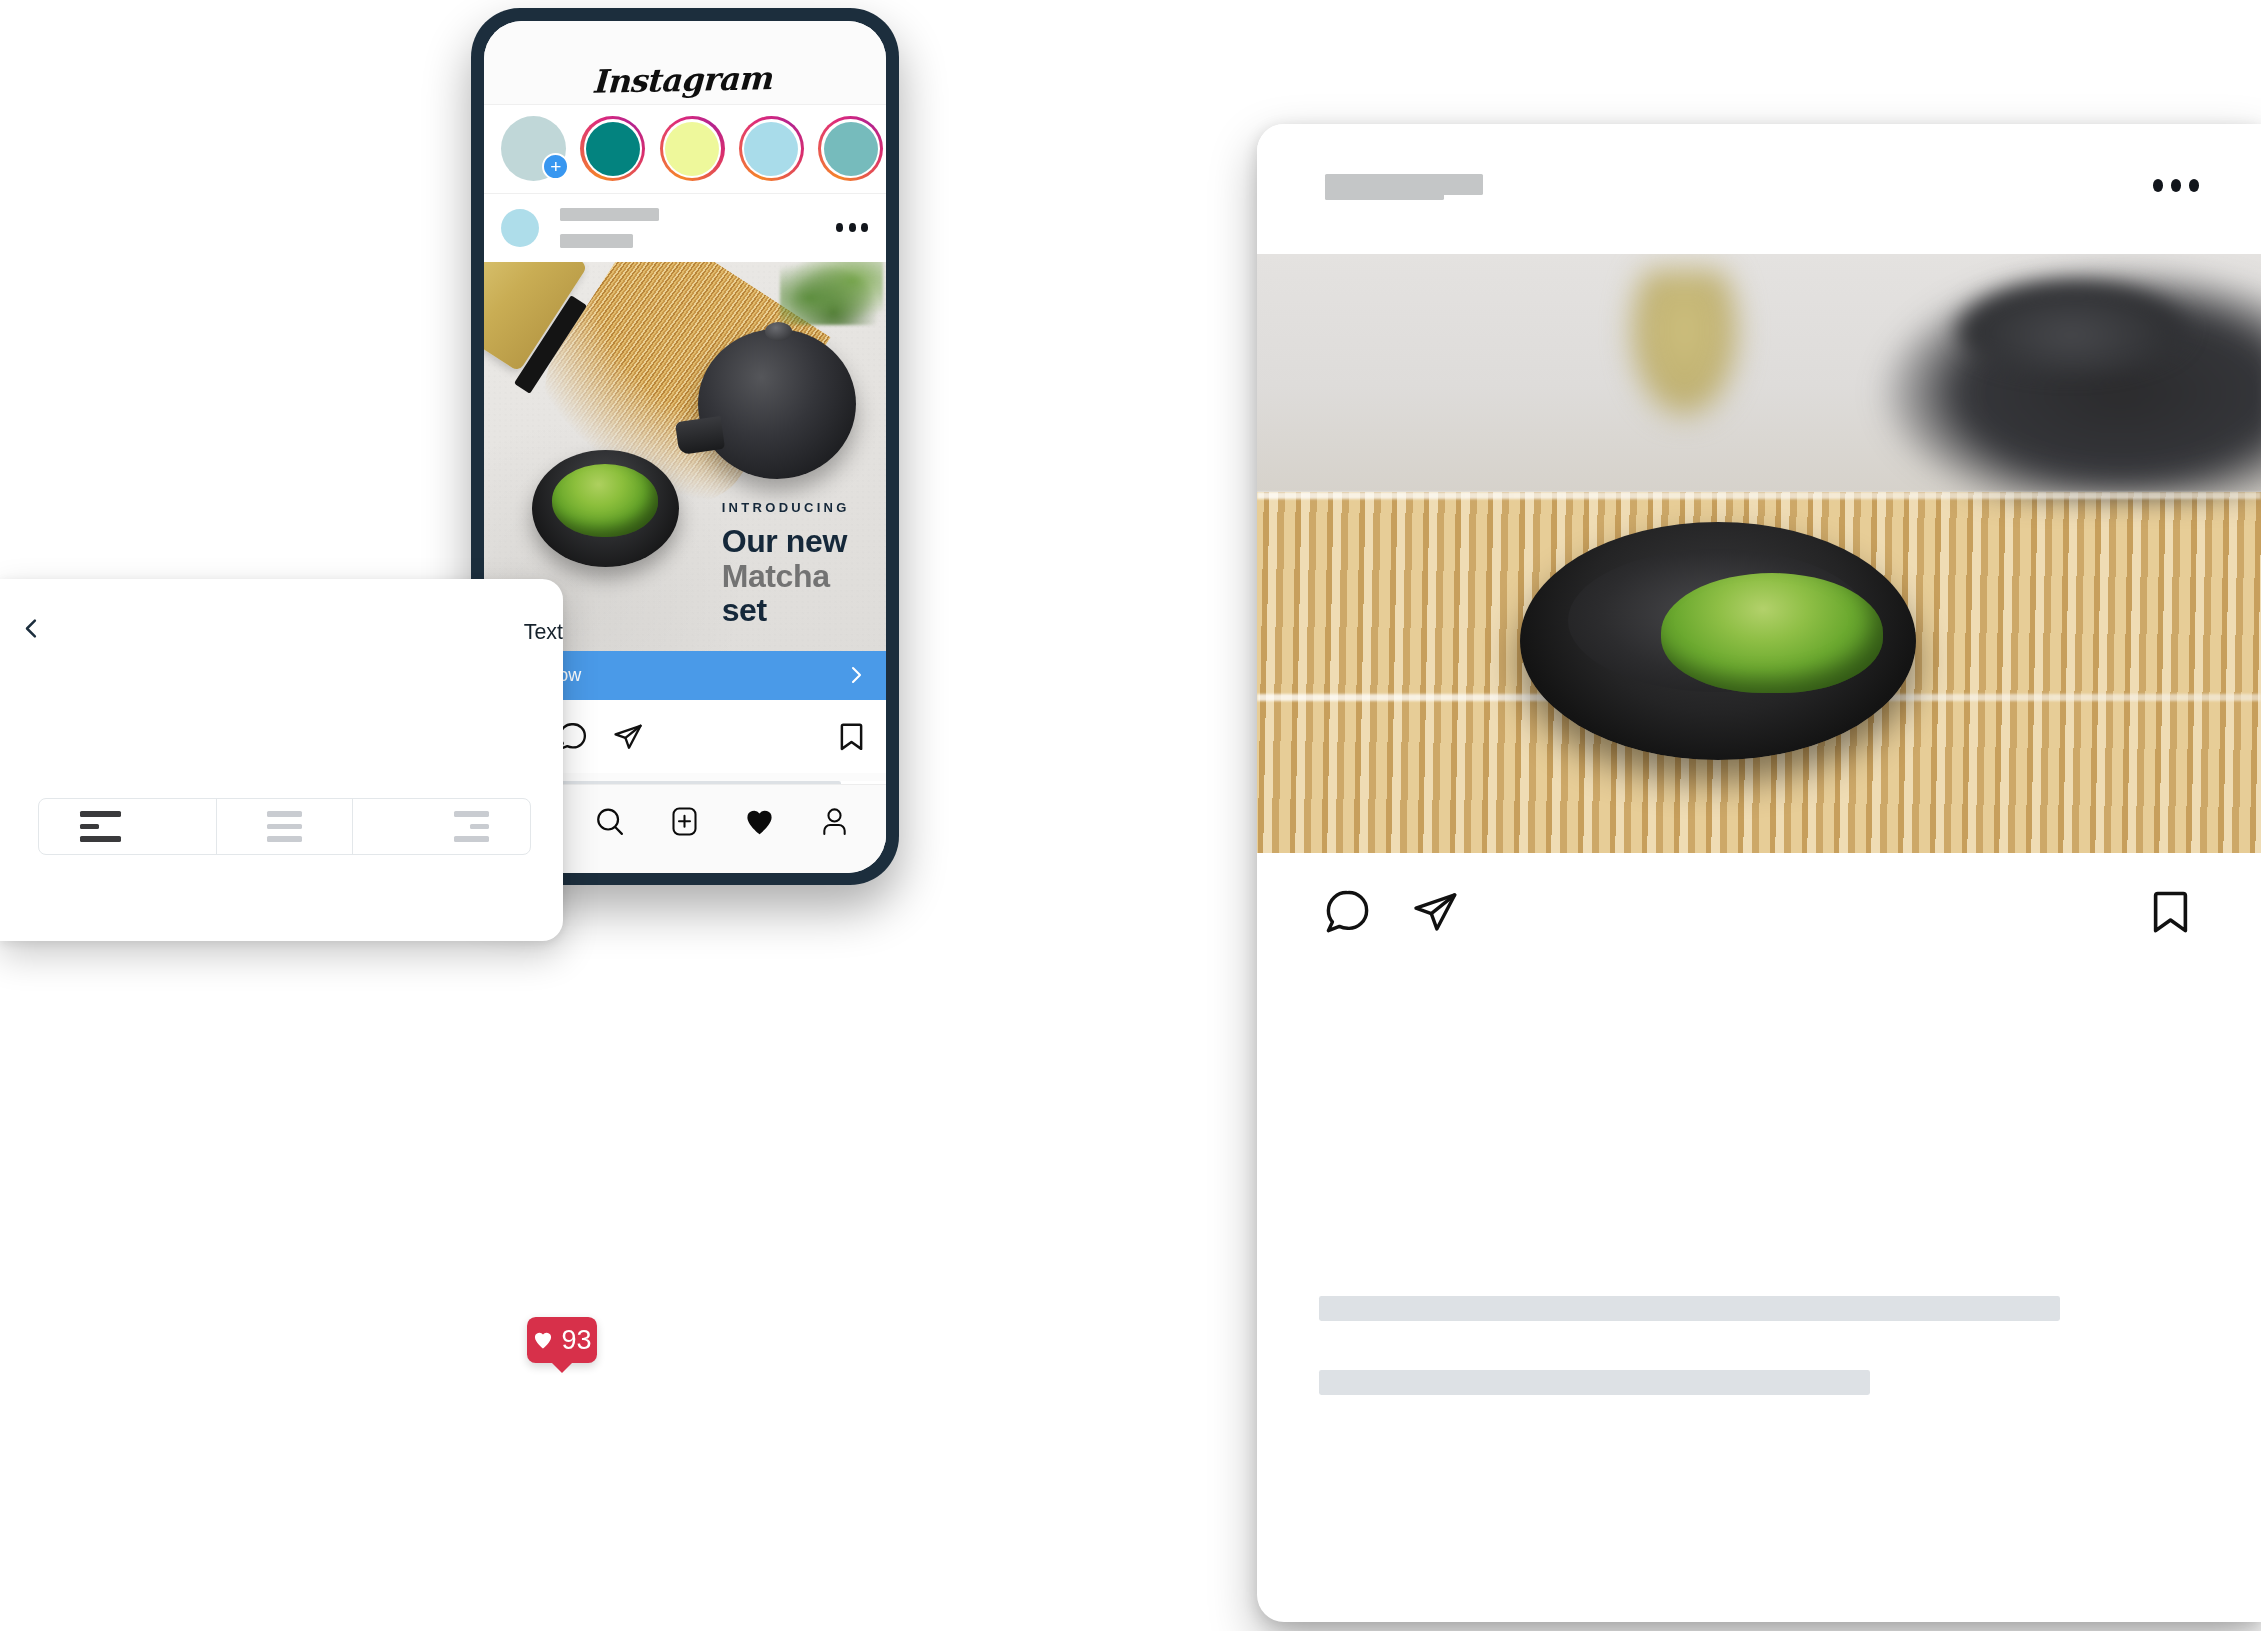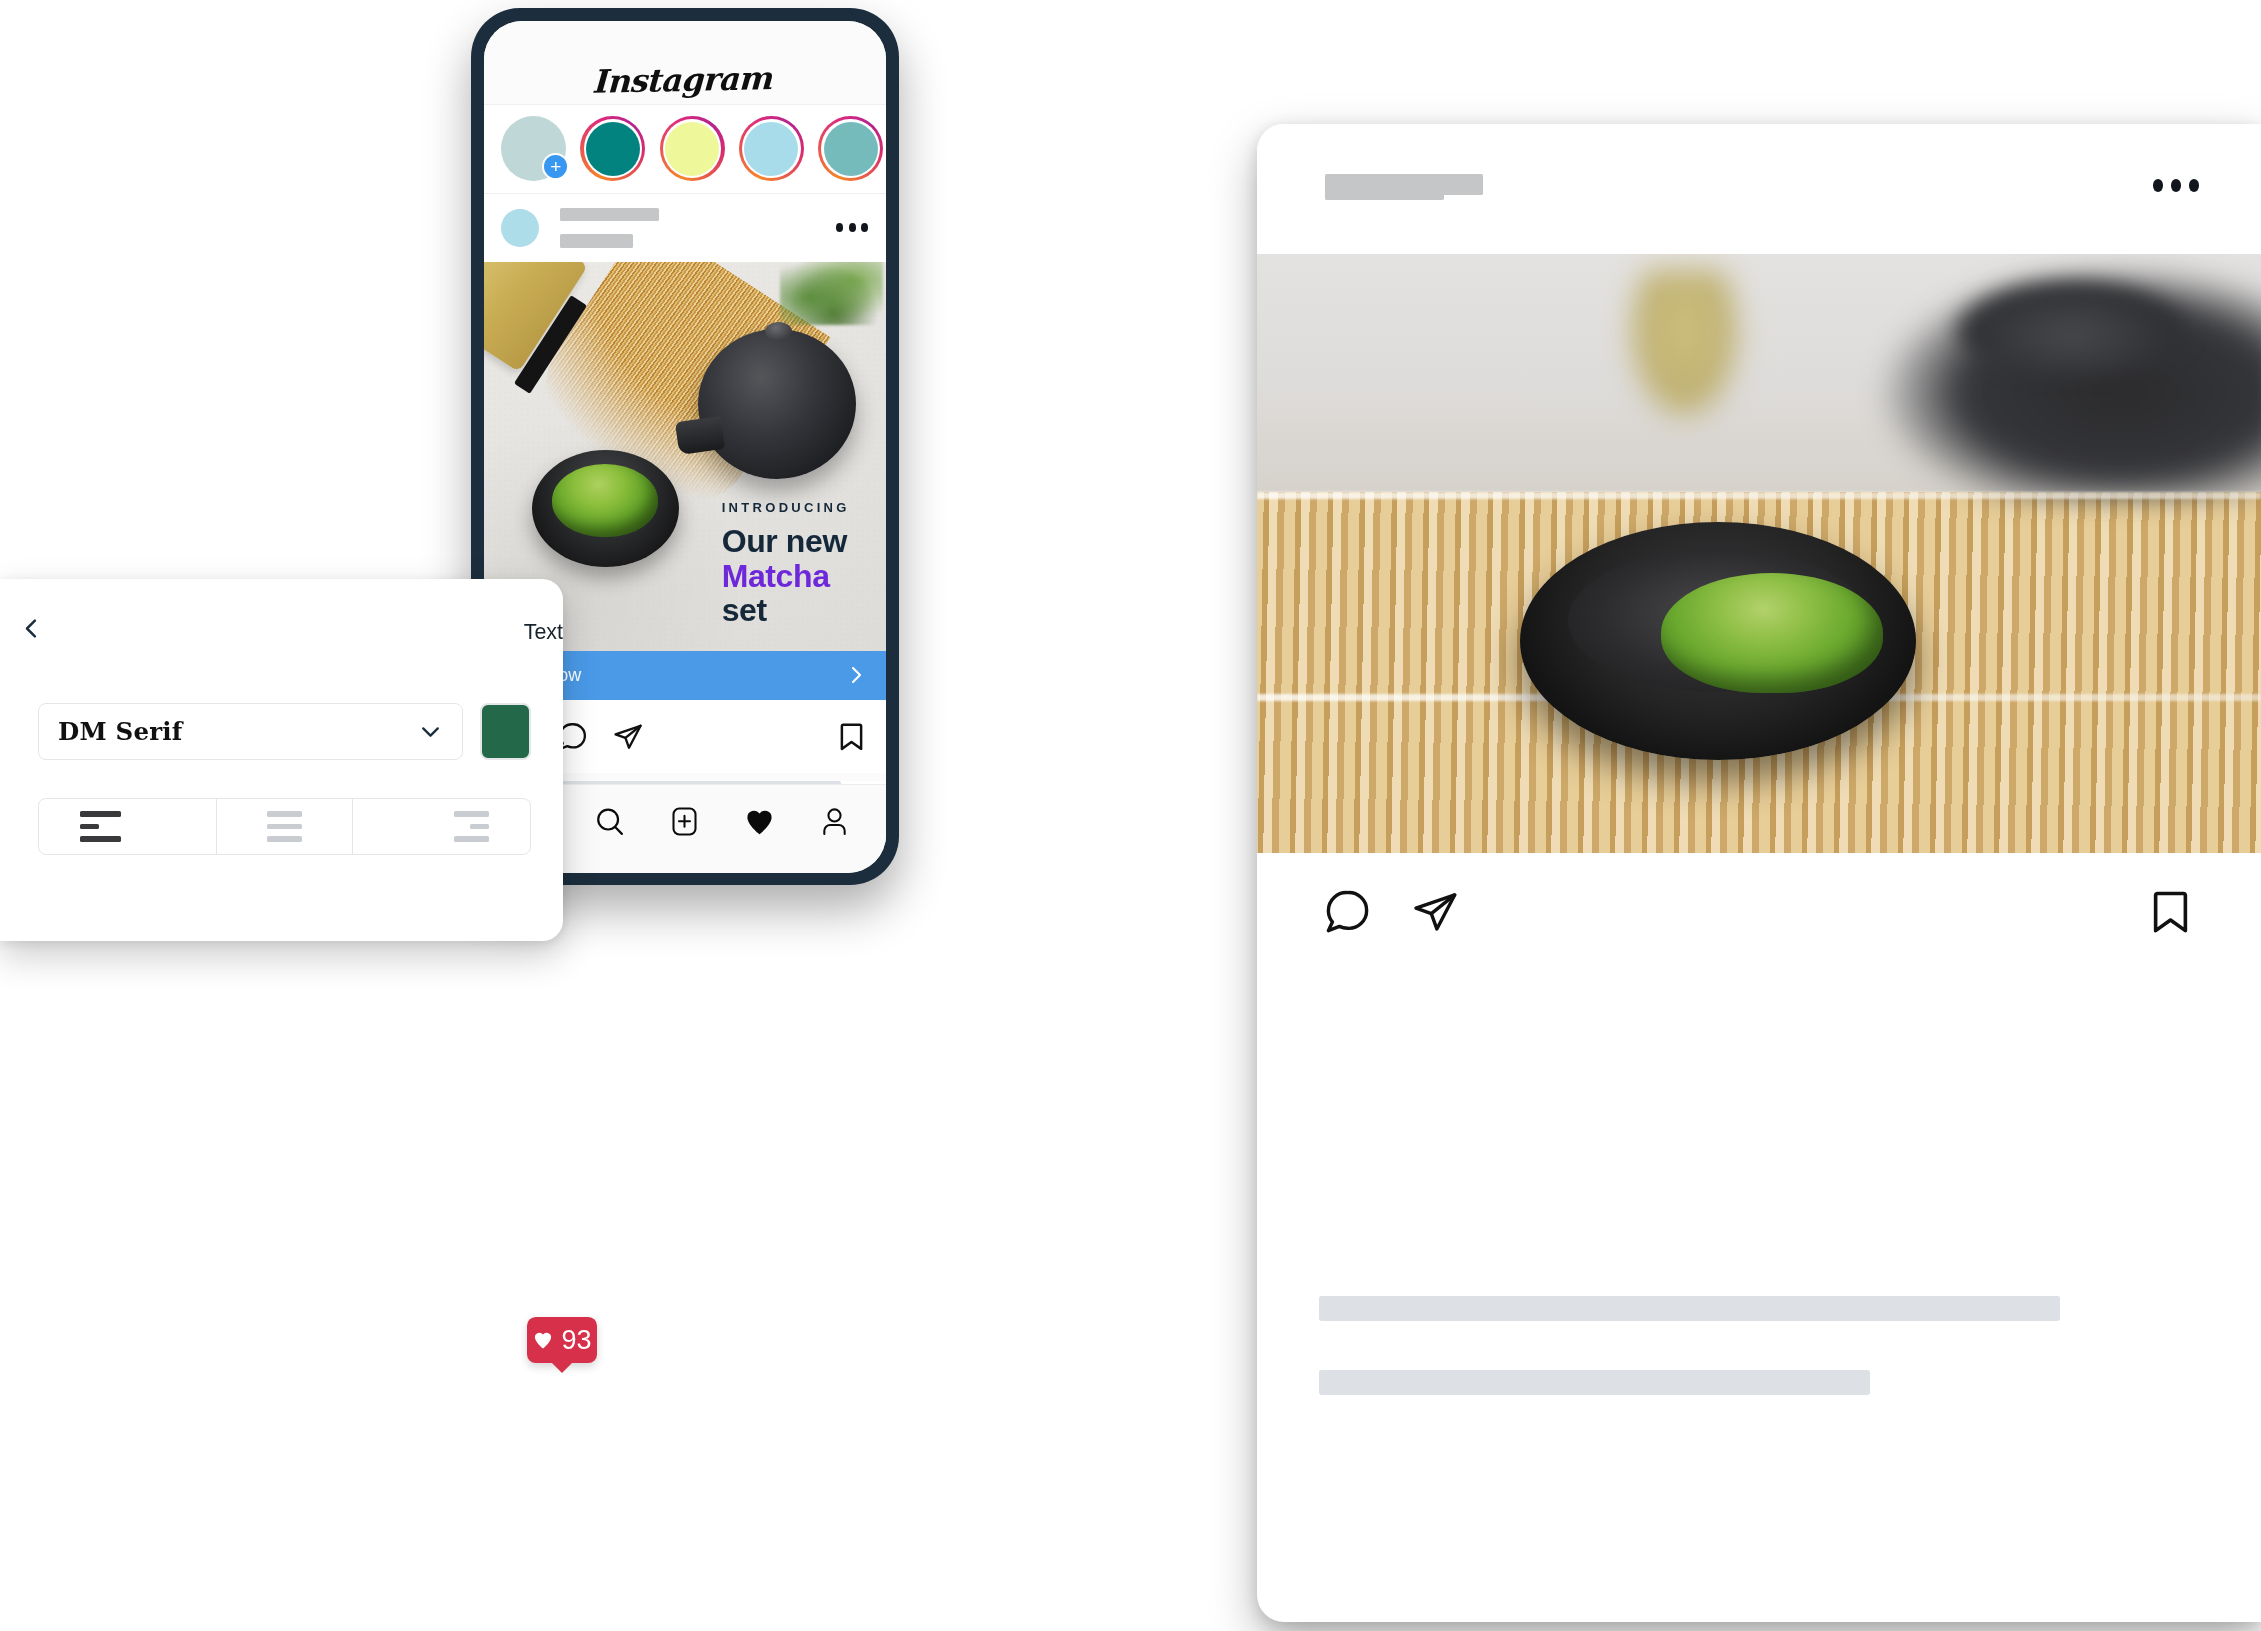--- a/index.html
+++ b/index.html
@@ -240,21 +240,21 @@
   #post-copy{
     position:absolute; left:238px; top:238px; width:158px;
   }
   #kicker{
     font-size:13px; letter-spacing:3.3px; font-weight:700; color:#15283a;
   }
   #headline{
     font-family:Liberation Sans, sans-serif; font-weight:700; color:#15283a;
     font-size:32px; line-height:1.08; margin-top:9.5px; letter-spacing:-0.4px;
   }
-  #headline .hl-green{ color:#6d28d9; }
+  #headline .hl-green{ color:#737373; }
 
   
   #shop-bar{
     height:49px; background:#4a9ae8; display:flex; align-items:center;
     padding:0 17.4px; box-sizing:border-box; color:#fff;
   }
   #shop-label{ font-size:18px; flex:1; }
 
   
   #post-actions{
@@ -553,31 +553,20 @@
 <div id="text-panel">
   <div id="tp-header">
     <div id="tp-back">
       <svg width="27" height="27" viewBox="0 0 24 24" fill="none" stroke="#1c2e3d" stroke-width="2.2" stroke-linecap="round" stroke-linejoin="round">
         <path d="M15 5l-7 7 7 7"></path>
       </svg>
     </div>
     <div id="tp-title">Text</div>
   </div>
 
-  <div id="tp-font-row">
-    <div id="font-select">
-      <span id="font-name">DM Serif</span>
-      <span>
-        <svg width="25" height="25" viewBox="0 0 24 24" fill="none" stroke="#1c2e3d" stroke-width="2.2" stroke-linecap="round" stroke-linejoin="round">
-          <path d="M5 9l7 7 7-7"></path>
-        </svg>
-      </span>
-    </div>
-    <div id="color-swatch"></div>
-  </div>
 
   <div id="align-row">
     <div class="align-btn a-left active">
       <i class="w-long"></i>
         <i class="w-short"></i>
         <i class="w-long"></i>
     </div>
     <div class="align-btn">
       <i class="w-mid"></i>
         <i class="w-mid"></i>

